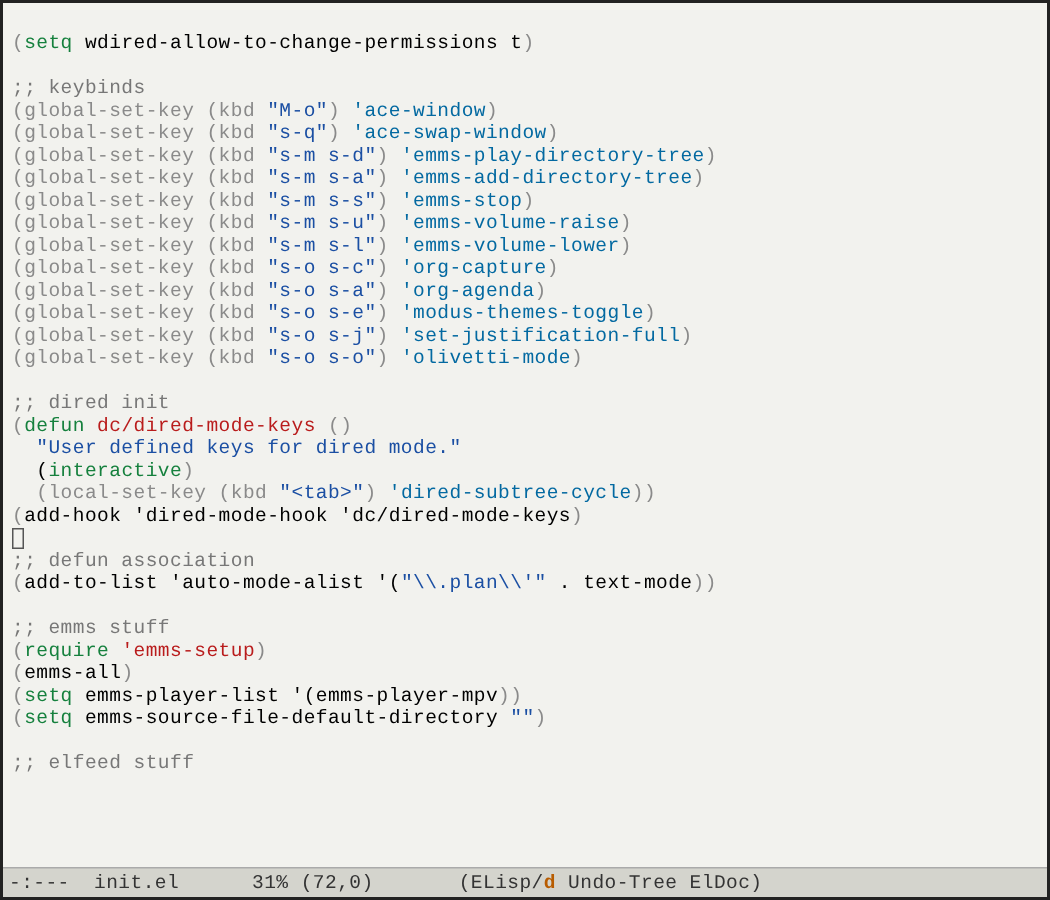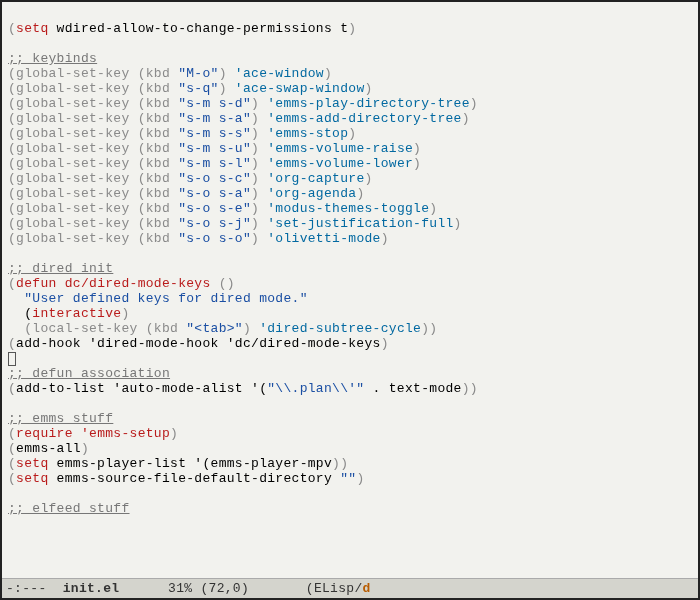--- a/index.html
+++ b/index.html
@@ -26,27 +26,27 @@
       background: #d4d4cd;
       border-top: 1px solid #aaa;
       padding: 2px 4px;
       white-space: pre;
       font-family: "Courier New", monospace;
       font-size: 13px;
       display: flex;
       letter-spacing: 0.3px;
       color: #333;
     }
-    .modeline .buf { font-weight: bold; }
+    .modeline .buf { font-weight: normal; }
     .paren { color: #8a8a8a; }
-    .kw { color: #b91c1c; }
+    .kw { color: #15803d; }
     .str { color: #1b4fa3; }
     .fn { color: #b91c1c; }
     .quoted { color: #0369a1; }
-    .comment { color: #777; text-decoration: underline; }
+    .comment { color: #777; }
     .cursor {
       display: inline-block;
       width: 8px;
       height: 14px;
       border: 1px solid #555;
       vertical-align: text-bottom;
     }
     .dirty { color: #b85c00; font-weight: bold; }
   </style>
 </head>
@@ -82,14 +82,14 @@
 <span class="comment">;; emms stuff</span>
 <span class="paren">(</span><span class="kw">require</span><span class="fn"> 'emms-setup</span><span class="paren">)</span>
 <span class="paren">(</span><span>emms-all</span><span class="paren">)</span>
 <span class="paren">(</span><span class="kw">setq</span><span> emms-player-list '(emms-player-mpv</span><span class="paren">))</span>
 <span class="paren">(</span><span class="kw">setq</span><span> emms-source-file-default-directory </span><span class="str">""</span><span class="paren">)</span>
 <span></span>
 <span class="comment">;; elfeed stuff</span>
 </div>
 
 <div class="modeline">
-<span>-:--- </span><span class="buf"> init.el </span><span>     </span><span>31%</span><span> (72,0)</span><span>       </span><span>(ELisp/</span><span class="dirty">d</span>
+<span>-:--- </span><span class="buf"> init.el </span><span>     </span><span>31%</span><span> (72,0)</span><span>       </span><span>(ELisp/</span><span class="dirty">d</span><span> Undo-Tree ElDoc)</span>
 </div>
 
 </body></html>

